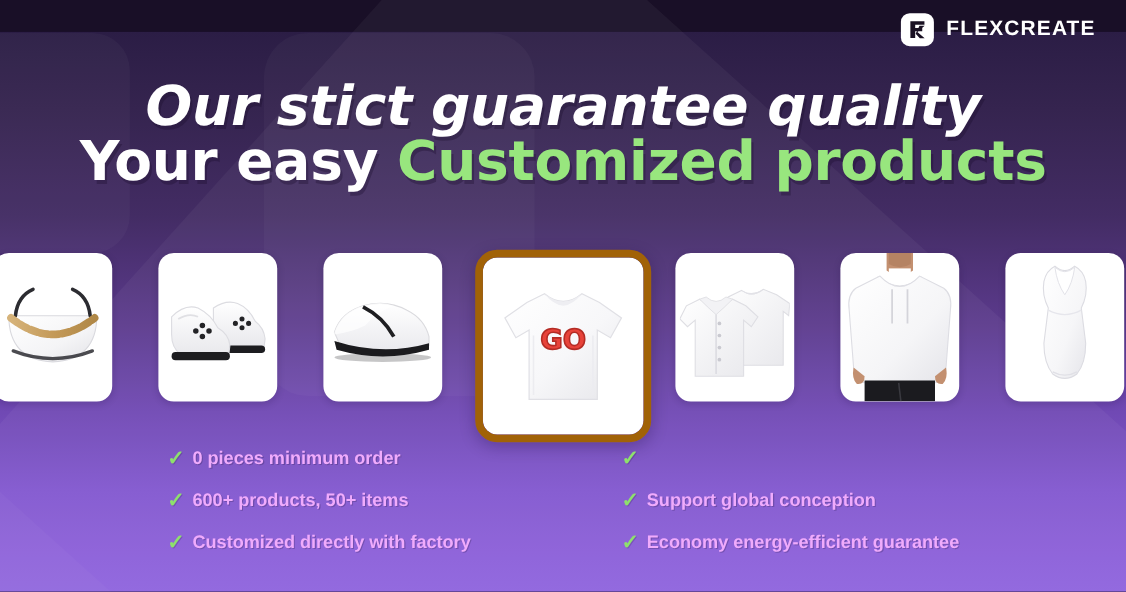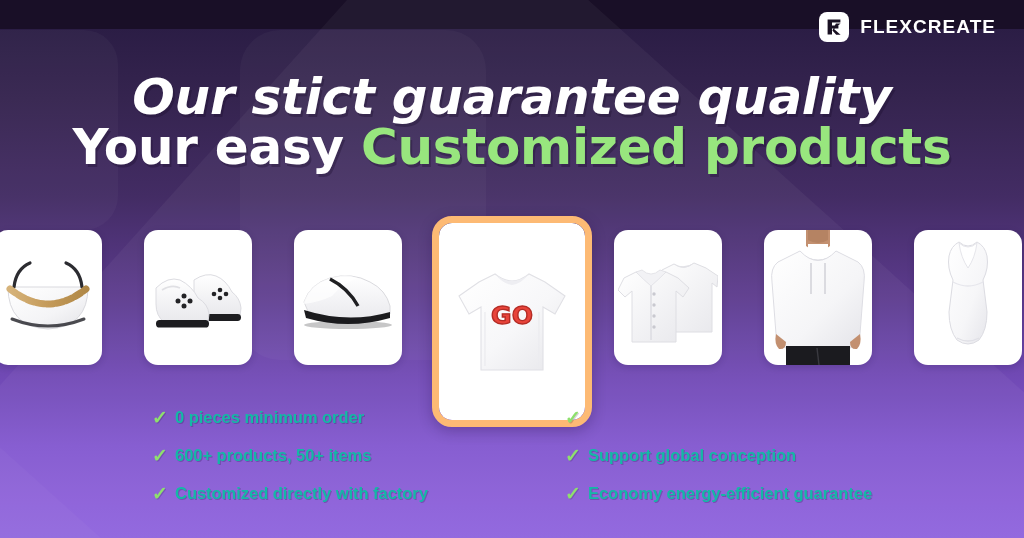--- a/index.html
+++ b/index.html
@@ -120,24 +120,24 @@
   .card{
     position:absolute; top:15px;
     width:108px; height:135px;
     background:#ffffff;
     border-radius:14px;
     overflow:hidden;
     display:flex; align-items:center; justify-content:center;
     box-shadow:0 2px 7px rgba(30,12,60,.18);
   }
   .card.sel{
-    top:1px; width:160px; height:211px;
+    top:12px; width:160px; height:175px;
     background:transparent;
     border-radius:20px;
-    border:7px solid #fdba74;
+    border:7px solid #a16207;
     box-shadow:0 4px 14px rgba(30,12,60,.28);
     padding:0;
   }
   .card.sel .card-inner{
     width:100%; height:100%;
     background:#ffffff;
     border-radius:13px;
     display:flex; align-items:center; justify-content:center;
     overflow:hidden;
   }
@@ -161,21 +161,21 @@
     color:#8ee06d;
     font-size:19px;
     font-weight:700;
     line-height:1;
     flex:0 0 auto;
     width:13px;
     text-align:center;
     text-shadow:1px 1px 0 rgba(22,10,40,.18);
   }
   .feat-txt{
-    color:#14b8a6;
+    color:#f0abfc;
     font-size:16.5px;
     font-weight:700;
     letter-spacing:-0.002em;
     white-space:nowrap;
     text-shadow:1px 1px 0 rgba(22,10,40,.22);
   }
 </style>
 </head>
 <body>
 

